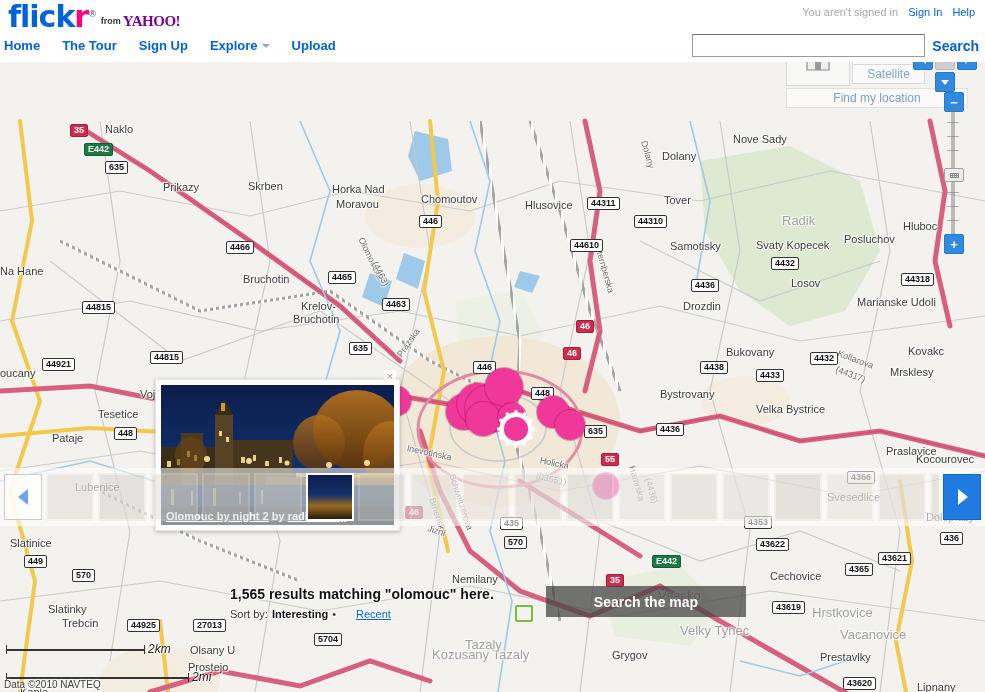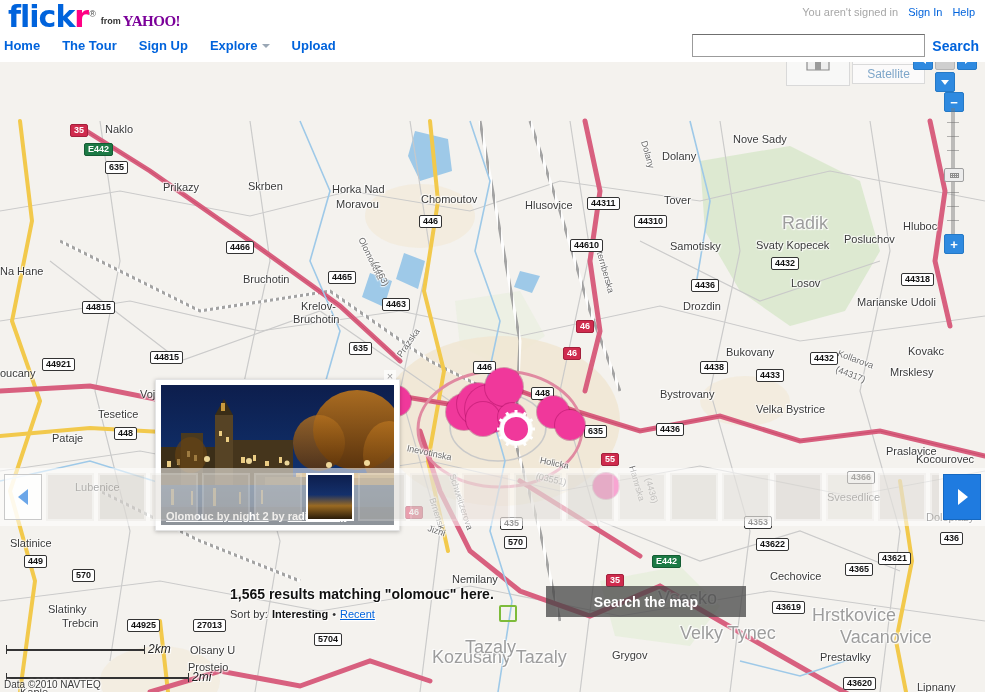--- a/index.html
+++ b/index.html
@@ -36,21 +36,21 @@
   #search-btn{margin-left:7px;background:none;border:none;color:#0063DC;font-size:14px;font-weight:bold;
     font-family:"Liberation Sans",sans-serif;cursor:pointer;padding:0;}
 
   
   #map{position:absolute;left:0;top:61px;width:985px;height:631px;overflow:hidden;
        background:#f2f1ed;z-index:1;}
   #map-canvas{position:absolute;left:0;top:0;width:985px;height:631px;}
 
   .mlabel{position:absolute;font-family:"Liberation Sans",sans-serif;color:#3a3a3a;white-space:nowrap;
      font-size:11px;text-shadow:0 0 3px #fff,0 0 2px #fff,1px 1px 1px #fff,-1px -1px 1px #fff;}
-  .mlabel.grey{color:#9d9d9d;font-size:18px;}
+  .mlabel.grey{color:#9d9d9d;font-size:13px;}
   .mlabel.road{font-size:9px;color:#6a6a6a;}
 
   .shield{position:absolute;background:#fff;border:1px solid #333;border-radius:2px;
      font-size:9px;font-weight:bold;color:#111;padding:0px 3px;line-height:11px;font-family:"Liberation Sans",sans-serif;}
   .shield.red{background:#cf2b4d;border-color:#a3203c;color:#fff;border-radius:2px;}
   .shield.green{background:#1c7a45;border-color:#145c33;color:#fff;}
 
   
   .pin{position:absolute;border-radius:50%;background:#F0389B;box-shadow:0 0 0 1px rgba(150,0,80,.35);}
   .pin.sel{background:#F0389B;box-shadow:0 0 0 4px #fff, 0 0 0 5px rgba(255,255,255,.6);}
@@ -114,21 +114,21 @@
 
   
   #resbar{position:absolute;left:230px;top:586px;z-index:46;}
   #res-title{font-size:14px;font-weight:bold;color:#111;
      text-shadow:0 0 3px #fff,0 0 2px #fff,1px 1px 0 #fff,-1px -1px 0 #fff;}
   #res-sort{margin-top:3px;font-size:11px;color:#333;display:flex;align-items:center;gap:4px;
      text-shadow:0 0 3px #fff,0 0 2px #fff,1px 1px 0 #fff;}
   #res-sort .lbl{font-weight:normal;}
   #res-sort .cur{font-weight:bold;color:#111;}
   #res-sort .dot{color:#333;}
-  #res-sort a{color:#0063DC;}
+  #res-sort a{color:#0063DC;margin-left:16px;}
   #res-loading{margin-left:120px;width:14px;height:13px;border:2px solid #7dbb3a;border-radius:2px;}
 
   #searchmap-btn{position:absolute;left:546px;top:586px;width:200px;height:31px;background:rgba(70,70,70,.75);
      color:#fff;font-size:14px;font-weight:bold;display:flex;align-items:center;justify-content:center;
      cursor:pointer;z-index:46;}
 
   
   #scale{position:absolute;left:6px;top:645px;z-index:46;font-size:10px;color:#222;
      text-shadow:0 0 3px #fff,0 0 2px #fff,1px 1px 0 #fff;}
   .bar{position:relative;height:9px;}
@@ -420,20 +420,21 @@
       <svg width="36" height="32" viewBox="0 0 36 32">
         <path d="M18 4 L33 17 L29 17 L29 30 L7 30 L7 17 L3 17 Z" fill="#efefef" stroke="#8d8d8d" stroke-width="1.2"></path>
         <rect x="15" y="21" width="6" height="9" fill="#9a9a9a"></rect>
       </svg>
     </div>
     <div class="layerbtns">
       <div class="layerbtn active">Map</div>
       <div class="layerbtn">Hybrid</div>
       <div class="layerbtn">Satellite</div>
     </div>
+    <div id="findloc">Find my location</div>
   </div>
 </div>
 
 <div id="pan">
   <div class="panb" style="left:22px;top:0">
     <svg width="10" height="7" viewBox="0 0 10 7">
         <path d="M5 1 L9 6 L1 6 Z" fill="#fff"></path>
       </svg>
   </div>
   <div class="panb" style="left:0;top:22px">

